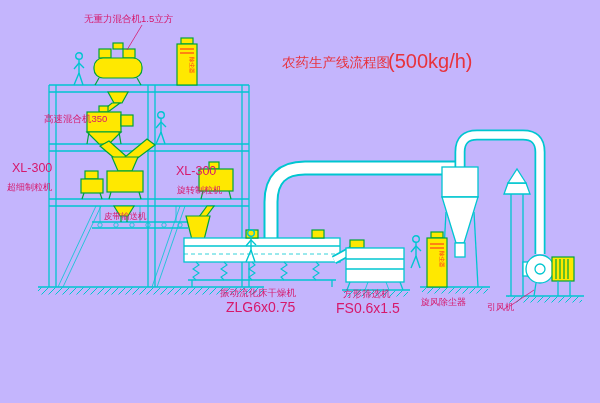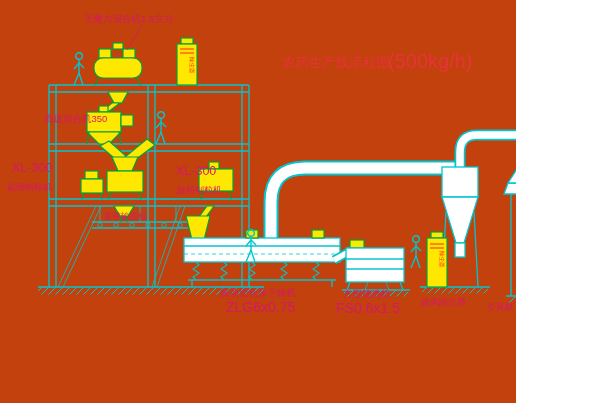--- a/index.html
+++ b/index.html
@@ -1,16 +1,16 @@
 <!DOCTYPE html>
 <html><head>
 <meta charset="utf-8">
 <style>
   html,body{margin:0;padding:0;background:#ffffff;}
-  .stage{position:relative;width:516px;height:403px;background:#c2410c;overflow:hidden;
+  .stage{position:relative;width:600px;height:403px;background:#c4b5fd;overflow:hidden;
          font-family:"Liberation Sans",sans-serif;text-align:center;}
   .stage svg{position:absolute;left:0;top:0;}
   .cy{stroke:#00c6d0;fill:none;stroke-width:1.3;}
   .cyf{stroke:#00c6d0;fill:#ffffff;stroke-width:1.3;}
   .thin{stroke:#00c6d0;fill:none;stroke-width:0.8;}
   .mach{fill:#ffe800;stroke:#00a33a;stroke-width:1.2;}
   .mstroke{stroke:#00a33a;fill:none;stroke-width:1.2;}
   .pipeO{stroke:#00c6d0;fill:none;}
   .pipeI{stroke:#ffffff;fill:none;}
   .lbl{fill:#d6186b;}

